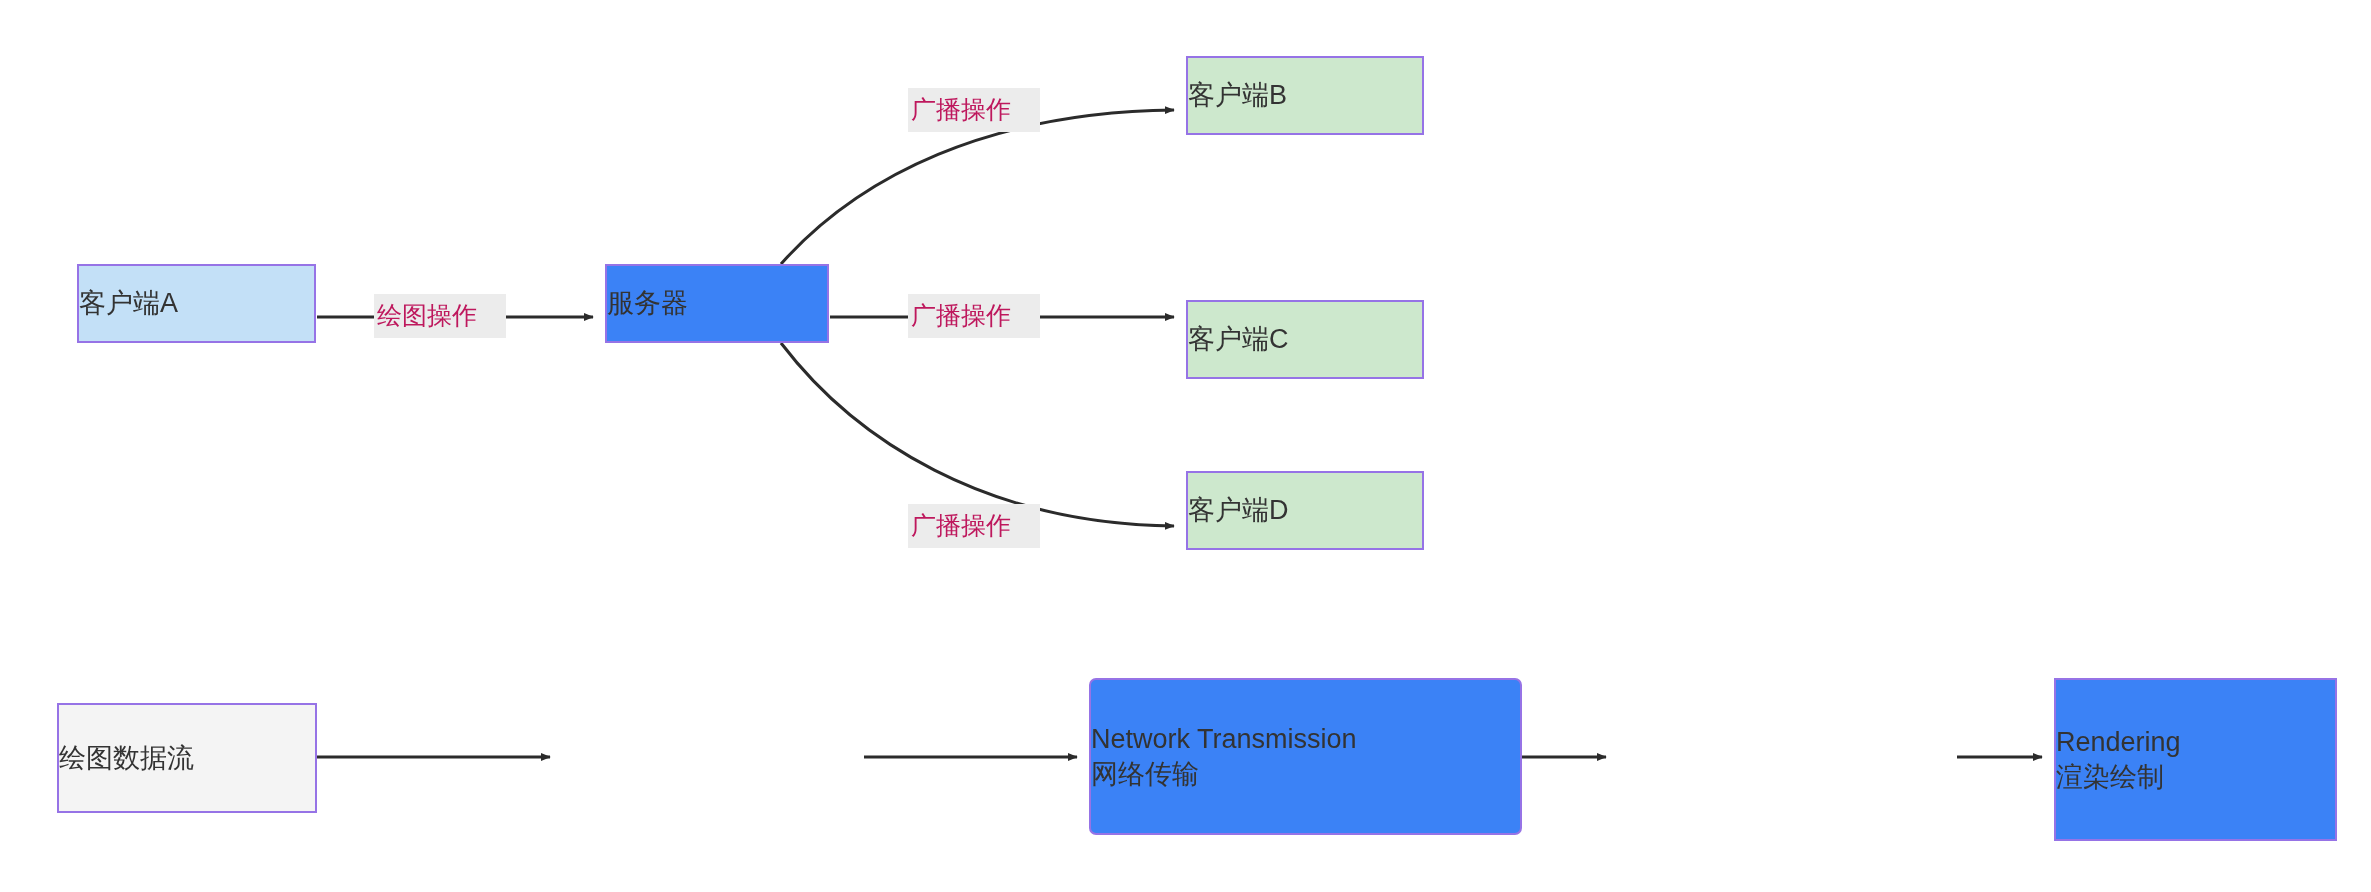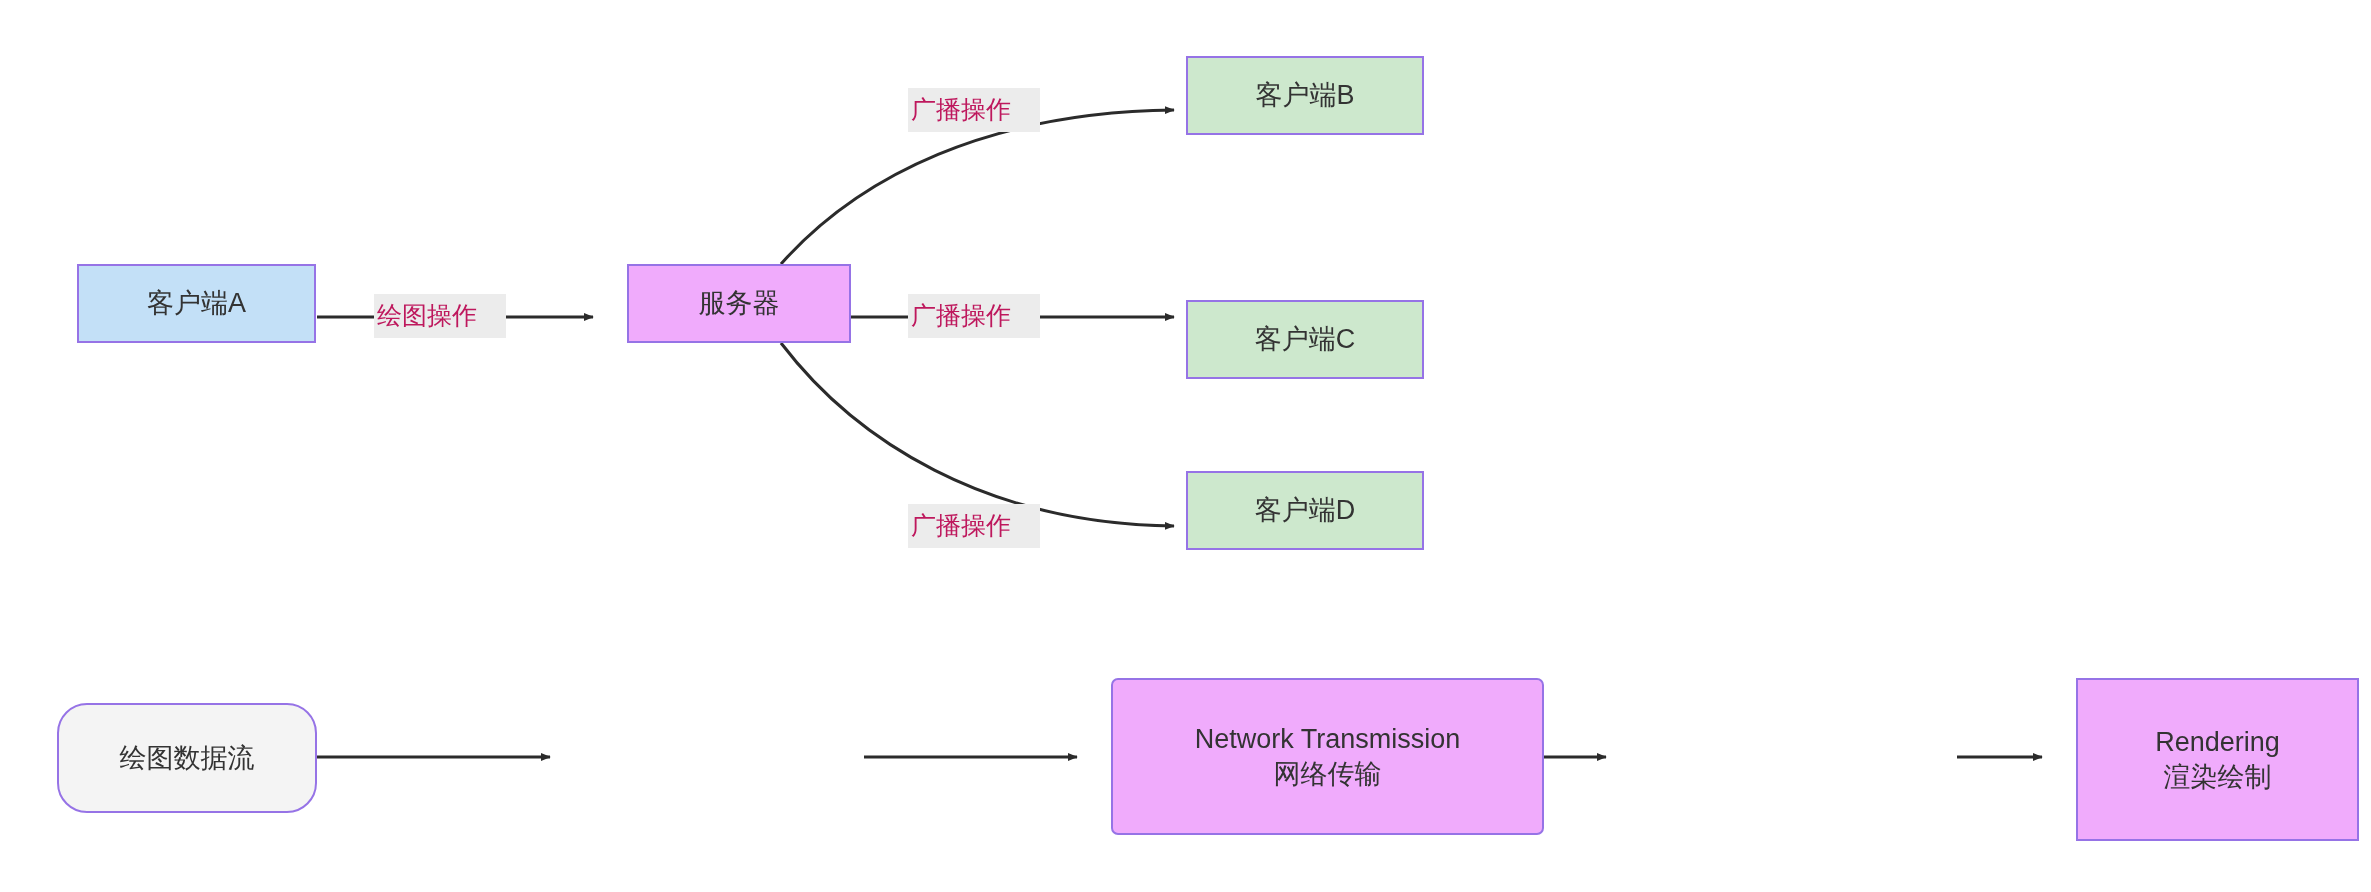--- a/index.html
+++ b/index.html
@@ -16,35 +16,35 @@
     height: 892px;
     background: #ffffff;
     overflow: hidden;
   }
   .node {
     position: absolute;
     box-sizing: border-box;
     border: 2px solid #9673e6;
     display: flex;
     flex-direction: column;
-    align-items: center;
+    align-items: flex-start;
     justify-content: center;
     text-align: center;
     color: #333333;
     line-height: 1.28;
   }
   .node .line1,
   .node .line2 {
     display: block;
     white-space: nowrap;
   }
   .fill-blue   { background: #c3e0f7; }
   .fill-green  { background: #cde8cd; }
-  .fill-purple { background: #f0abfc; margin-left: 22px; }
-  .fill-gray   { background: #f4f4f4; border-radius: 30px; }
+  .fill-purple { background: #3b82f6; }
+  .fill-gray   { background: #f4f4f4; }
 
   .node-cn { font-size: 27px; }
   .node-bi { font-size: 27px; }
 
   .edge-label {
     position: absolute;
     background: #ececec;
     color: #be185d;
     font-size: 25px;
     line-height: 1.0;

